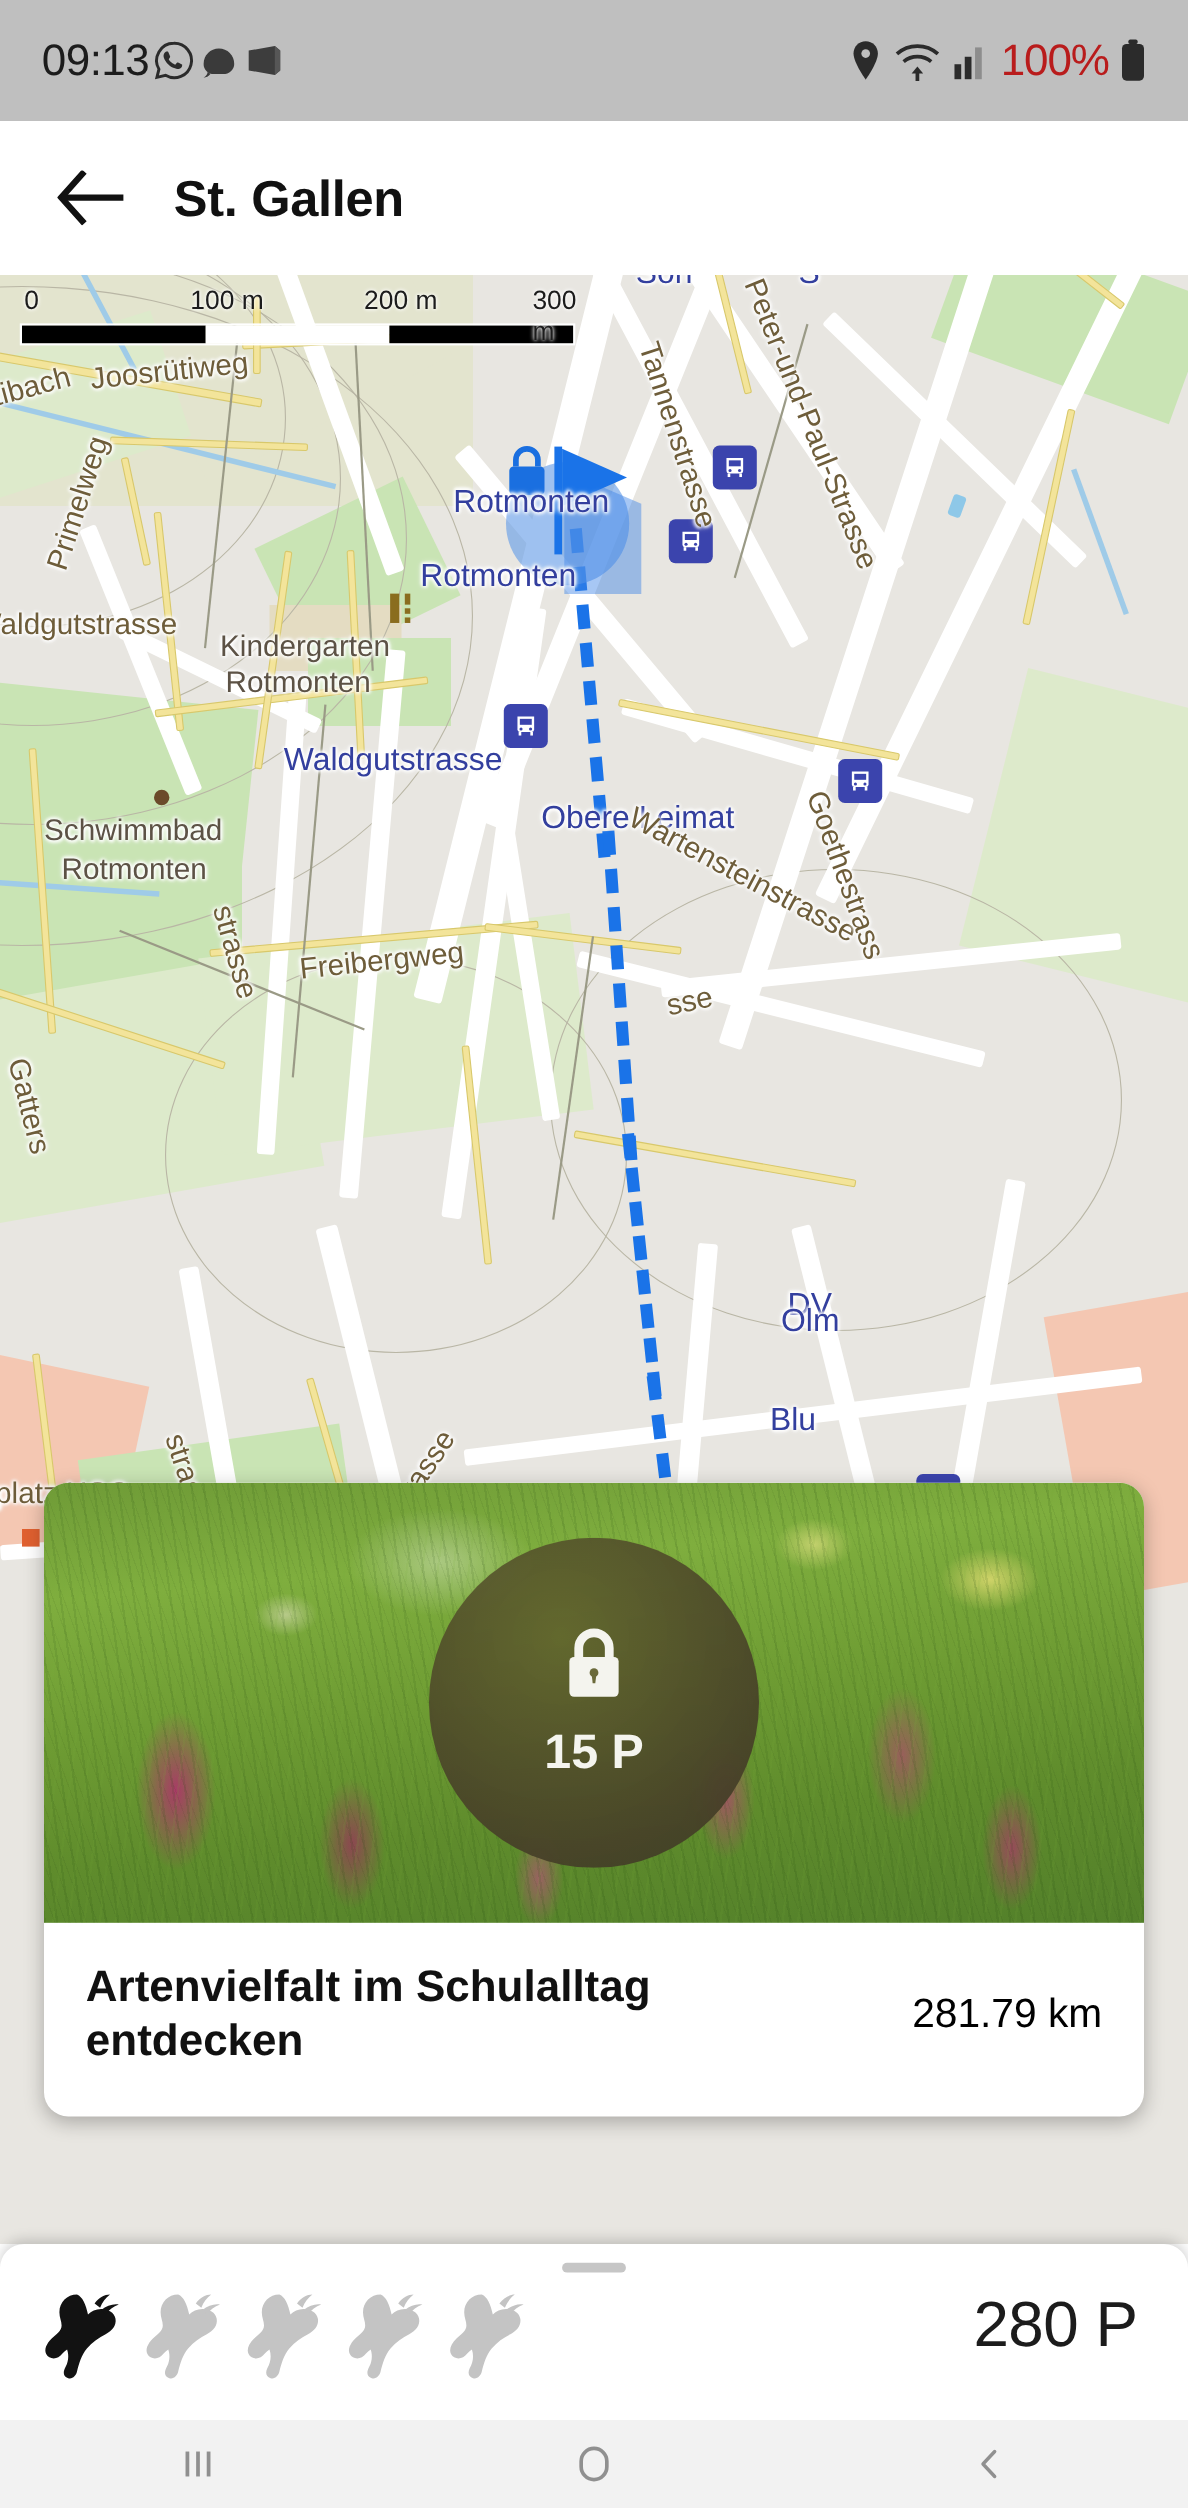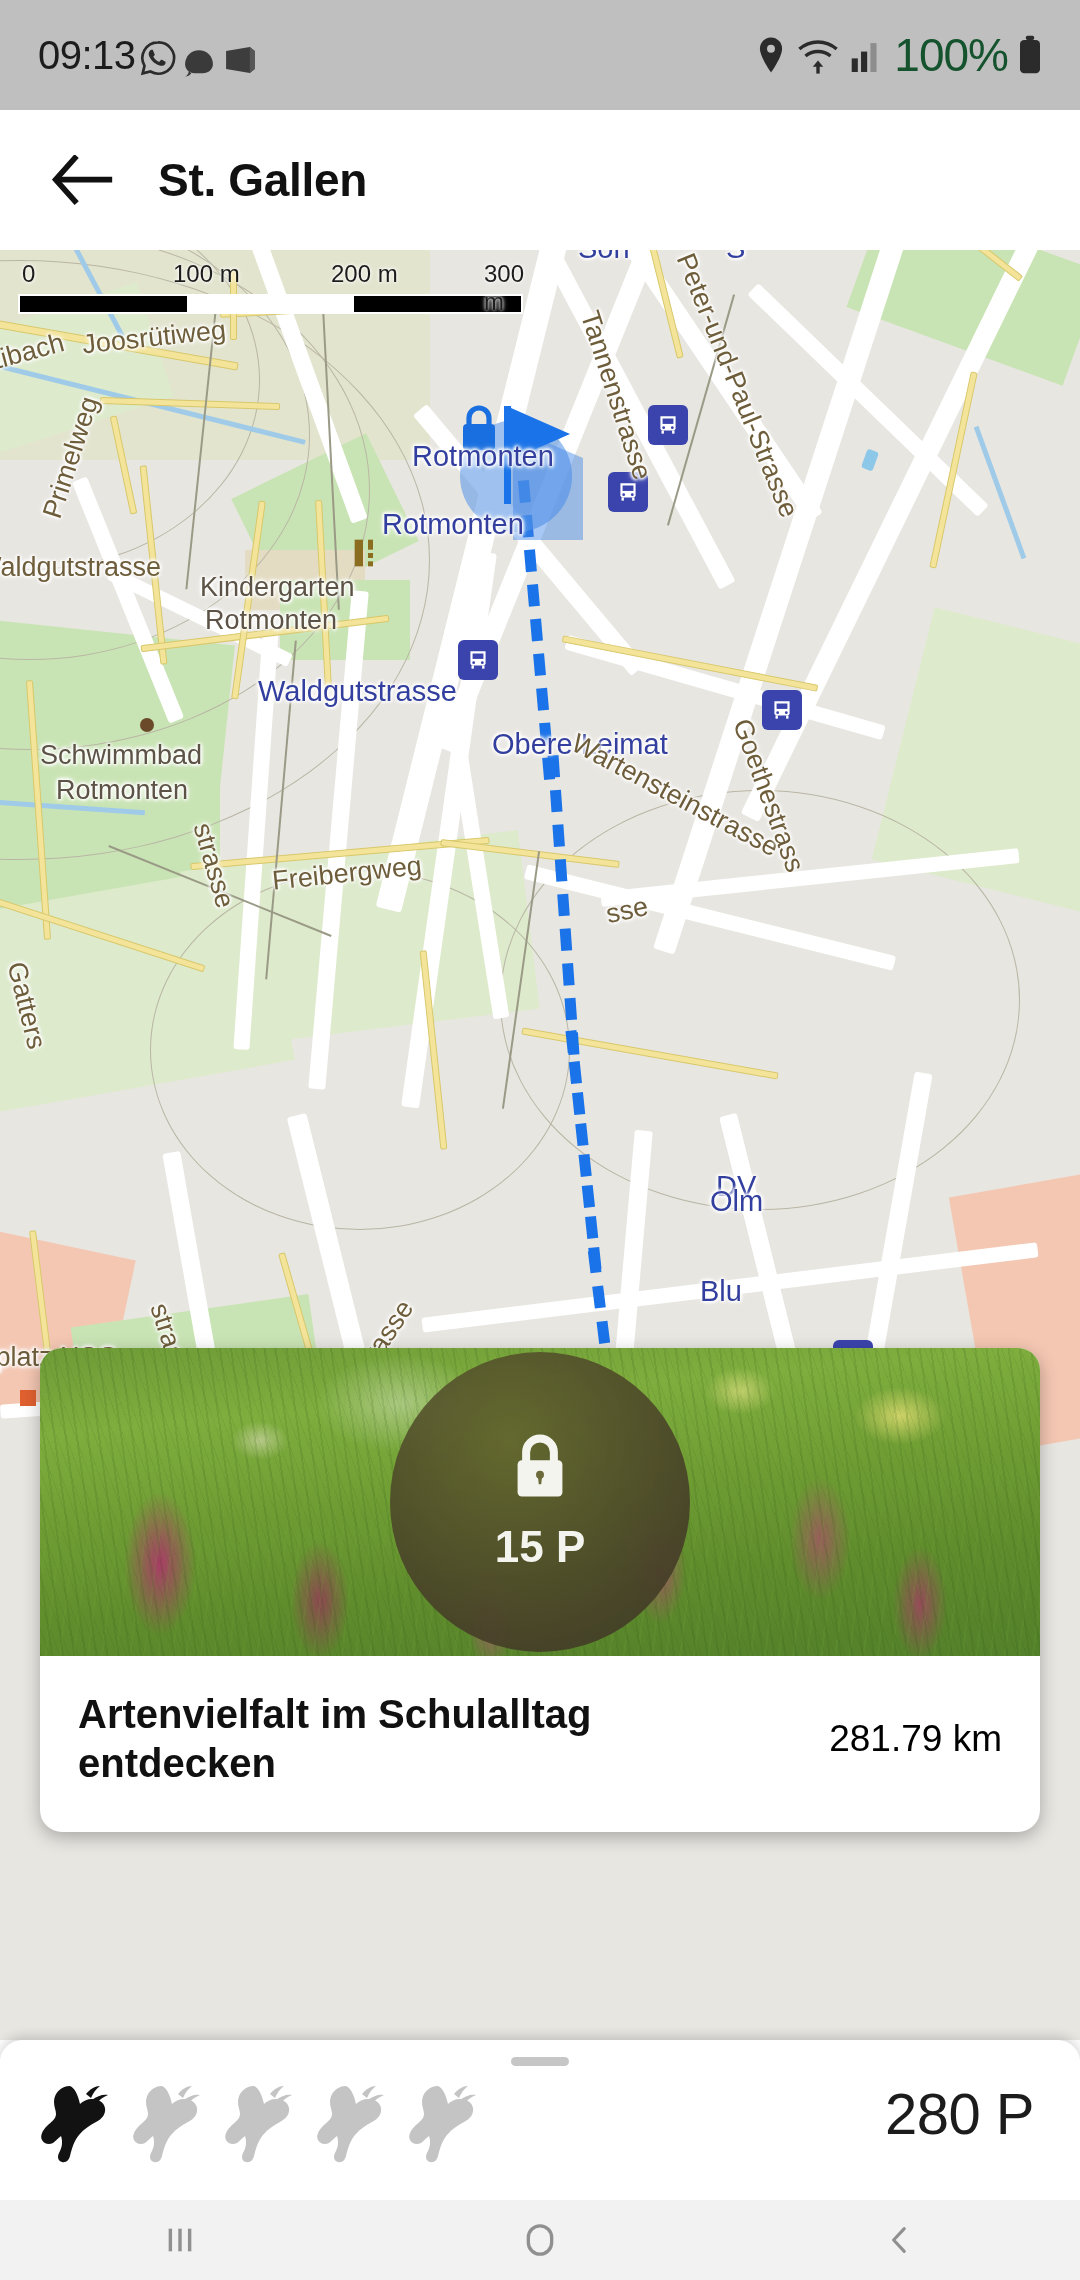--- a/index.html
+++ b/index.html
@@ -12,24 +12,24 @@
   #app { position: relative; width: 1080px; height: 2280px; }
 
   
   .status-bar {
     position: absolute; top: 0; left: 0;
     width: 1080px; height: 110px;
     background: #bfbfbf;
     display: flex; align-items: center;
     padding: 0 38px;
   }
-  .status-left { display: flex; align-items: flex-end; gap: 2px; }
+  .status-left { display: flex; align-items: center; gap: 2px; }
   .status-time { font-size: 40px; color: #1c1c1c; letter-spacing: -0.5px; font-weight: 400; }
   .status-right { margin-left: auto; display: flex; align-items: center; gap: 10px; }
-  .status-battery-text { font-size: 46px; color: #14532d; letter-spacing: -1px; }
+  .status-battery-text { font-size: 40px; color: #b91c1c; letter-spacing: -1px; }
   .si { display: block; }
 
   
   .app-bar {
     position: absolute; top: 110px; left: 0;
     width: 1080px; height: 140px;
     background: #ffffff;
     display: flex; align-items: center;
   }
   .back-btn {
@@ -136,21 +136,21 @@
     position: absolute;
     left: 40px; top: 1348px;
     width: 1000px;
     border-radius: 22px;
     background: #ffffff;
     box-shadow: 0 5px 18px rgba(0,0,0,0.28);
     overflow: hidden;
   }
   .card-img {
     position: relative;
-    height: 308px;
+    height: 400px;
     background:
       radial-gradient(ellipse 60px 120px at 12% 70%, rgba(190,30,120,0.75), transparent 60%),
       radial-gradient(ellipse 48px 96px at 28% 82%, rgba(170,25,105,0.6), transparent 62%),
       radial-gradient(ellipse 42px 88px at 62% 72%, rgba(205,45,135,0.55), transparent 62%),
       radial-gradient(ellipse 50px 100px at 78% 62%, rgba(205,45,135,0.5), transparent 62%),
       radial-gradient(ellipse 44px 92px at 88% 83%, rgba(190,35,120,0.6), transparent 62%),
       radial-gradient(ellipse 36px 72px at 45% 90%, rgba(215,60,150,0.5), transparent 62%),
       radial-gradient(ellipse 70px 44px at 86% 22%, rgba(236,226,120,0.75), transparent 65%),
       radial-gradient(ellipse 54px 36px at 70% 14%, rgba(240,232,140,0.6), transparent 65%),
       radial-gradient(ellipse 44px 30px at 22% 30%, rgba(232,228,200,0.55), transparent 65%),

